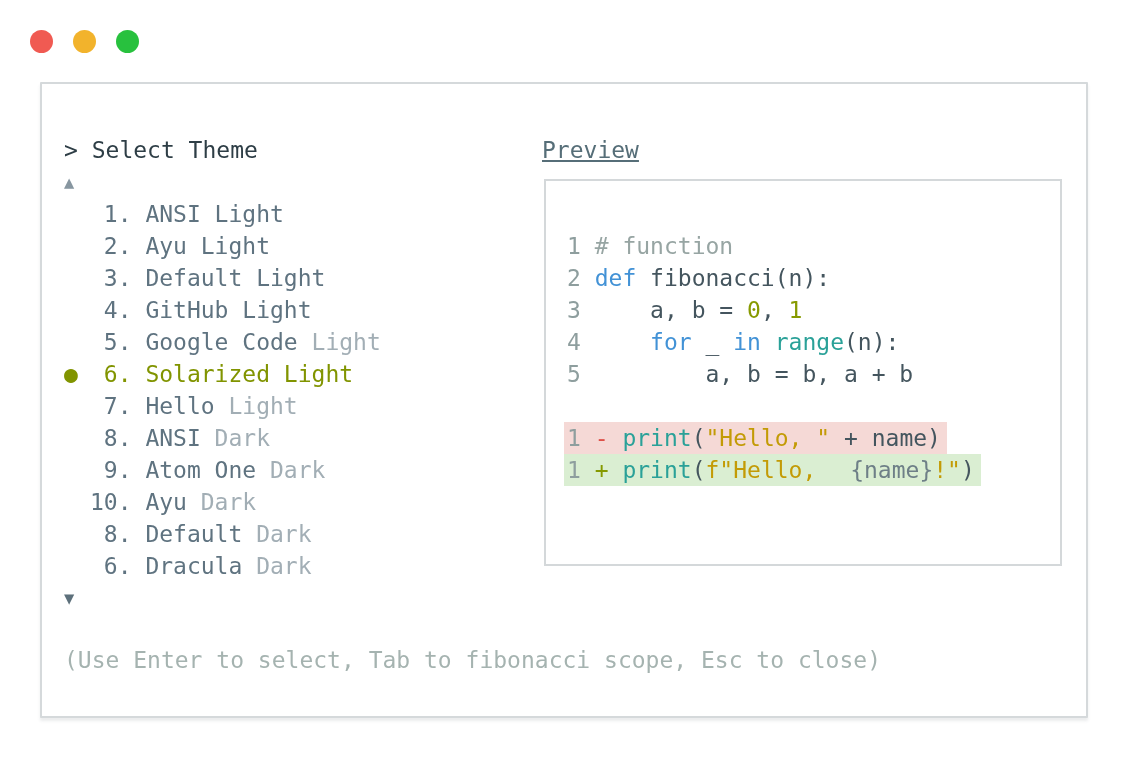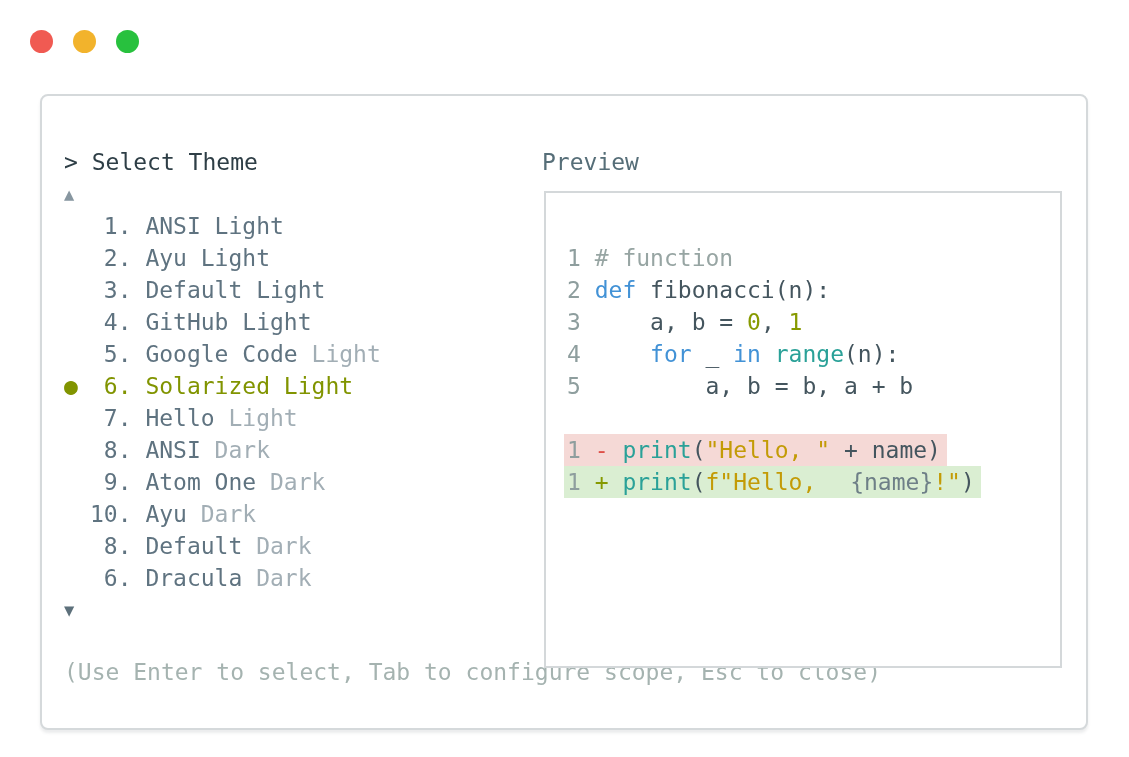--- a/index.html
+++ b/index.html
@@ -5,45 +5,45 @@
   * { margin:0; padding:0; box-sizing:border-box; }
   html,body { width:1129px; height:757px; background:#ffffff; overflow:hidden; }
   body { font-family:"DejaVu Sans Mono", monospace; position:relative; }
 
   .traffic { position:absolute; left:30px; top:30px; display:flex; gap:20px; }
   .light { width:23px; height:23px; border-radius:50%; }
   .light.close { background:var(--traffic_red); }
   .light.minimize { background:var(--traffic_yellow); }
   .light.zoom { background:var(--traffic_green); }
 
-  .panel { position:absolute; left:40px; top:94px; width:1048px; height:636px;
+  .panel { position:absolute; left:40px; top:82px; width:1048px; height:636px;
            background:var(--panel_bg); border:2px solid var(--panel_border);
-           border-radius:8px; box-shadow:0 3px 3px rgba(110,120,125,0.14); }
+           border-radius:1px; box-shadow:0 3px 3px rgba(110,120,125,0.14); }
 
   .prompt { position:absolute; left:22px; top:50px; height:32px; line-height:32px;
             font-size:23px; color:var(--prompt_text); white-space:pre; }
   .scroll-up, .scroll-down { position:absolute; left:22px; height:32px; line-height:32px;
             font-size:17px; }
   .scroll-up { top:82px; color:var(--scroll_up); }
   .scroll-down { top:498px; color:var(--scroll_down); }
 
   .theme-list { position:absolute; left:22px; top:114px; font-size:23px; }
   .theme-row { height:32px; line-height:32px; display:flex; color:var(--item_normal); cursor:default; }
   .theme-row span { white-space:pre; }
   .theme-row.selected { color:var(--item_selected); }
   .bullet-cell { width:26px; }
   .num-cell { width:3ch; text-align:right; margin-right:1ch; }
   .variant-cell.muted { color:var(--item_muted); }
 
   .footer { position:absolute; left:22px; top:560px; height:32px; line-height:32px;
             font-size:23px; color:var(--footer_text); white-space:pre; }
 
   .preview-label { position:absolute; left:500px; top:50px; height:32px; line-height:32px;
-                   font-size:23px; color:var(--preview_label); }
-  .preview-box { position:absolute; left:502px; top:95px; width:518px; height:477px;
+                   font-size:23px; color:var(--preview_label);text-decoration:underline; }
+  .preview-box { position:absolute; left:502px; top:95px; width:518px; height:387px;
                  background:#ffffff; border:2px solid var(--preview_border); }
   .code { padding:49px 8px 0 21px; font-size:23px; }
   .diff { margin-top:32px; padding-left:18px; font-size:23px; }
   .code-line { height:32px; line-height:32px; white-space:pre; }
   .hl { display:inline-block; padding:0 6px 0 3px; }
   .hl.removed { background:var(--removed_bg); }
   .hl.added { background:var(--added_bg); }
 
   .tk-linenum { color:var(--linenum); }
   .tk-comment { color:var(--comment); }
@@ -136,21 +136,21 @@
         <span class="variant-cell muted"> Dark</span>
       </div>
       <div class="theme-row">
         <span class="bullet-cell"></span>
         <span class="num-cell">6.</span>
         <span class="name-cell">Dracula</span>
         <span class="variant-cell muted"> Dark</span>
       </div>
     </div>
   <div class="scroll-down">▼</div>
-  <div class="footer">(Use Enter to select, Tab to configure scope, Esc to close)</div>
+  <div class="footer">(Use Enter to select, Tab to fibonacci scope, Esc to close)</div>
 
   <div class="preview-label">Preview</div>
   <div class="preview-box">
     <div class="code">
         <div class="code-line"><span class="tk-linenum">1 </span><span class="tk-comment"># function</span></div>
         <div class="code-line"><span class="tk-linenum">2 </span><span class="tk-keyword">def</span><span class="tk-code"> fibonacci(n):</span></div>
         <div class="code-line"><span class="tk-linenum">3 </span><span class="tk-code">    a, b = </span><span class="tk-number">0</span><span class="tk-code">, </span><span class="tk-number">1</span></div>
         <div class="code-line"><span class="tk-linenum">4 </span><span class="tk-code">    </span><span class="tk-keyword">for</span><span class="tk-code"> _ </span><span class="tk-keyword">in</span><span class="tk-code"> </span><span class="tk-builtin">range</span><span class="tk-code">(n):</span></div>
         <div class="code-line"><span class="tk-linenum">5 </span><span class="tk-code">        a, b = b, a + b</span></div>
       </div>

